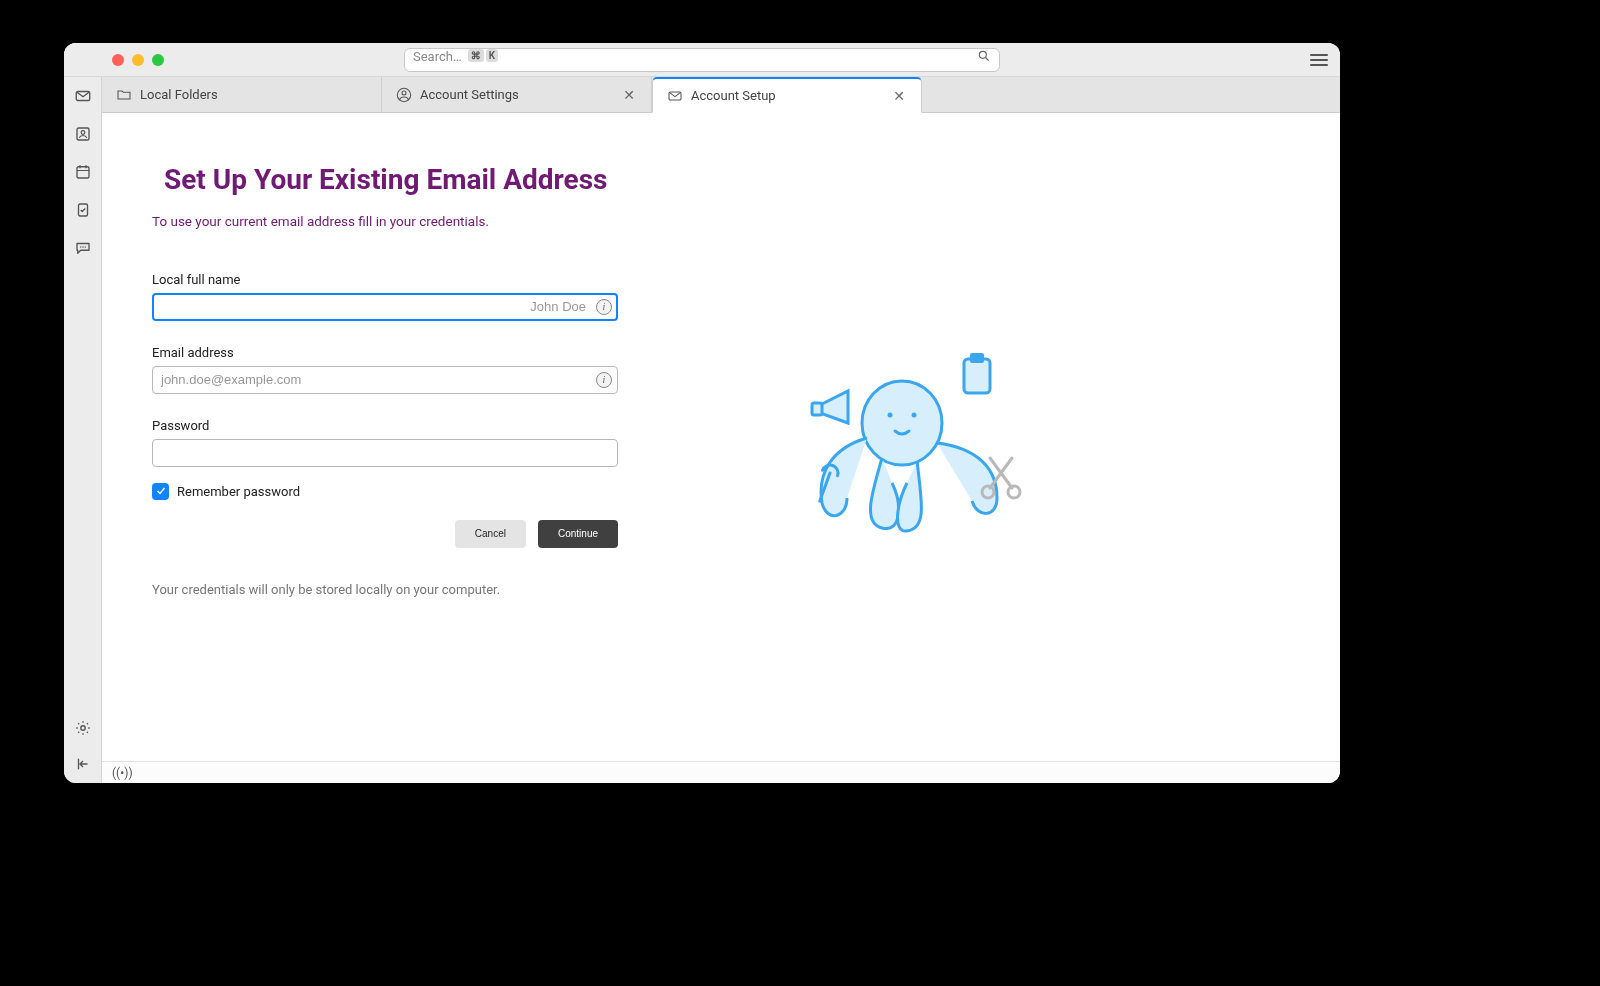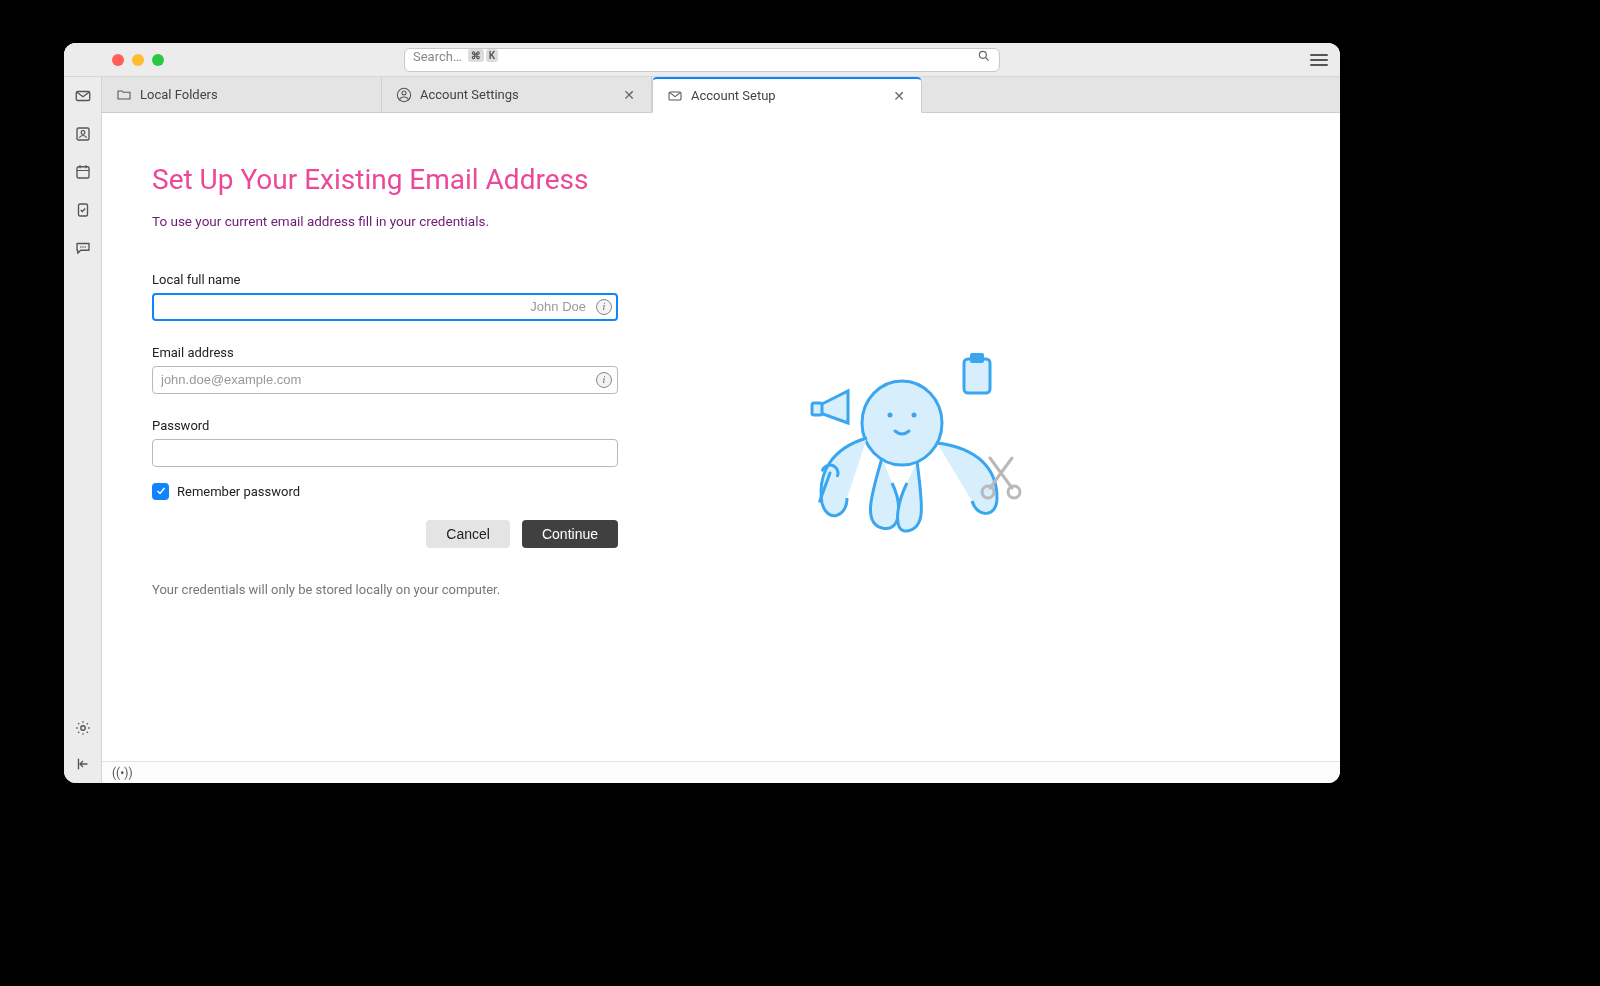--- a/index.html
+++ b/index.html
@@ -120,21 +120,21 @@
     position:absolute;
     left:38px; right:0; top:70px; bottom:22px;
     background:#fff;
     overflow:auto;
   }
   .content{
     padding:50px 50px 20px 50px;
     max-width:1100px;
   }
   h1{
-    font-size:28px; font-weight:400; margin:0 0 16px 0; color:#ec4899;
+    font-size:28px; font-weight:700; margin:0 0 16px 12px; color:#701a75;
   }
   .desc{color:#701a75;font-size:13.5px;line-height:1.45;margin-bottom:40px;max-width:640px;}
   .form{width:466px;}
   .field-label{font-size:13px;color:#222;margin-bottom:6px;display:block;}
   .field-wrap{position:relative;margin-bottom:24px;}
   .text-input{
     width:100%;height:28px;
     border:1px solid #b8b8b8;border-radius:4px;
     padding:0 30px 0 8px;
     font-size:13px;color:#222;background:#fff;
@@ -154,21 +154,21 @@
     background:#f3f3f3;
   }
   .checkbox-row{display:flex;align-items:center;gap:8px;margin-top:-8px;margin-bottom:20px;}
   .chk{
     width:17px;height:17px;border-radius:4px;background:#1283ff;
     display:flex;align-items:center;justify-content:center;
   }
   .chk svg{width:12px;height:12px;stroke:#fff;stroke-width:3;fill:none;}
   .btn-row{display:flex;gap:12px;justify-content:flex-end;width:466px;}
   button.btn{
-    height:28px;padding:0 20px;border-radius:4px;font-size:14px;border:none;cursor:pointer;
+    height:28px;padding:0 20px;border-radius:4px;font-size:10px;border:none;cursor:pointer;
   }
   .btn.cancel{background:#e4e4e4;color:#222;}
   .btn.continue{background:#404040;color:#fff;}
   .footnote{color:#777;font-size:13px;margin-top:34px;}
   .illus{
     position:absolute;
     left:690px; top:240px;
     width:240px;height:200px;
     color:#3aa6ef;
   }

